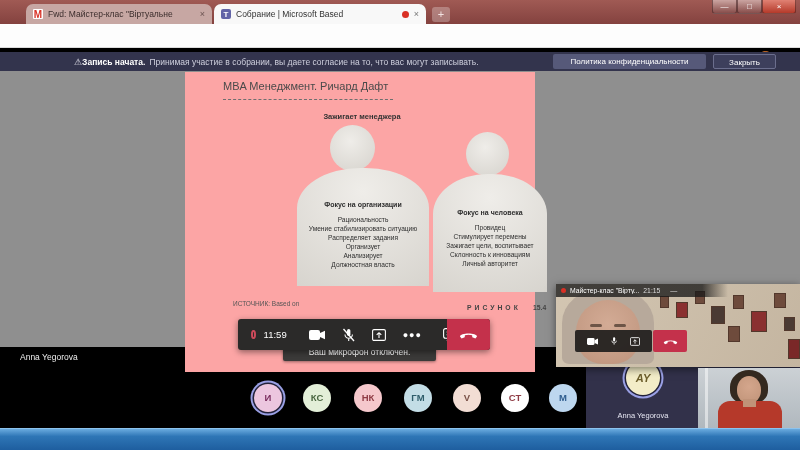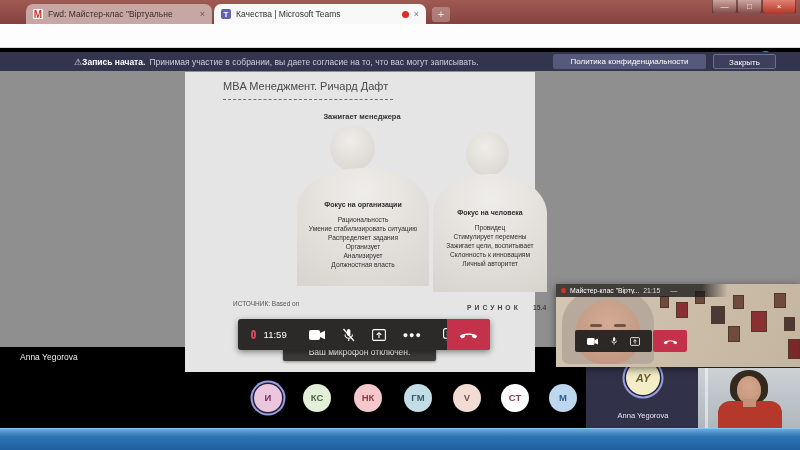--- a/index.html
+++ b/index.html
@@ -32,21 +32,21 @@
   #banner{left:0;top:52px;width:800px;height:19px;background:#33344d;display:flex;align-items:center;color:#fff;}
   #banner .warn{margin-left:74px;font-size:9px;color:#e6e6ef;}
   #banner b{font-size:8.5px;}
   #banner .msg{font-size:8.5px;color:#cfd0de;margin-left:4px;}
   .banner-btn{position:absolute;height:15px;top:2px;font-size:8px;color:#fff;text-align:center;line-height:15px;border-radius:2px;}
   #privacy-btn{left:553px;width:153px;background:#565979;}
   #close-banner-btn{left:713px;width:63px;background:#3d3f5c;border:1px solid #6b6e8d;}
 
   
   #stage-gray{left:0;top:71px;width:800px;height:276px;background:#8f8f8f;}
-  #slide{left:185px;top:72px;width:350px;height:300px;background:#e5e5e5;color:#3f3f3f;}
+  #slide{left:185px;top:72px;width:350px;height:300px;background:#fca5a5;color:#3f3f3f;}
   #slide-title{left:38px;top:8px;font-size:11px;color:#4a4a4a;}
   #slide-dashes{left:38px;top:27px;width:170px;border-top:1.5px dashed #6f6f6f;}
   .colhead{font-weight:bold;font-size:7.5px;text-align:center;color:#333;}
   .head{border-radius:50%;background:radial-gradient(circle at 45% 35%,#efede9,#d5d2cc);}
   .torso{background:radial-gradient(circle at 50% 20%,#efede9,#d7d4ce);border-radius:48% 48% 0 0 / 34% 34% 0 0;}
   .sil-text{text-align:center;font-size:6.6px;line-height:9px;color:#2e2e2e;}
   .sil-text .focus{font-weight:bold;font-size:7px;display:block;margin-bottom:6px;}
   .sil-text span{display:block;}
   #src-line{left:48px;top:228px;font-size:6.5px;color:#555;}
   #figure-label{left:282px;top:232px;font-size:6.8px;letter-spacing:3px;color:#444;font-weight:bold;}
@@ -95,21 +95,21 @@
 <div id="screen">
 
   <div id="titlebar" class="abs">
     <div class="abs tab tab-inactive" style="left:26px;width:186px;">
       <span class="favicon gmail-m">M</span>
       <span class="tab-title">Fwd: Майстер-клас "Віртуальне</span>
       <span class="tabclose">×</span>
     </div>
     <div class="abs tab tab-active" style="left:214px;width:212px;">
       <span class="favicon teams-sq">T</span>
-      <span class="tab-title">Качества | Microsoft Teams</span>
+      <span class="tab-title">Собрание | Microsoft Based</span>
       <span class="recdot"></span>
       <span class="tabclose">×</span>
     </div>
     <div id="newtab" class="abs">+</div>
     <div class="abs winbtn" style="left:712px;width:25px;">—</div>
     <div class="abs winbtn" style="left:737px;width:25px;">□</div>
     <div id="btn-close" class="abs winbtn" style="left:762px;width:34px;">×</div>
   </div>
 
   <div id="navbar" class="abs">

